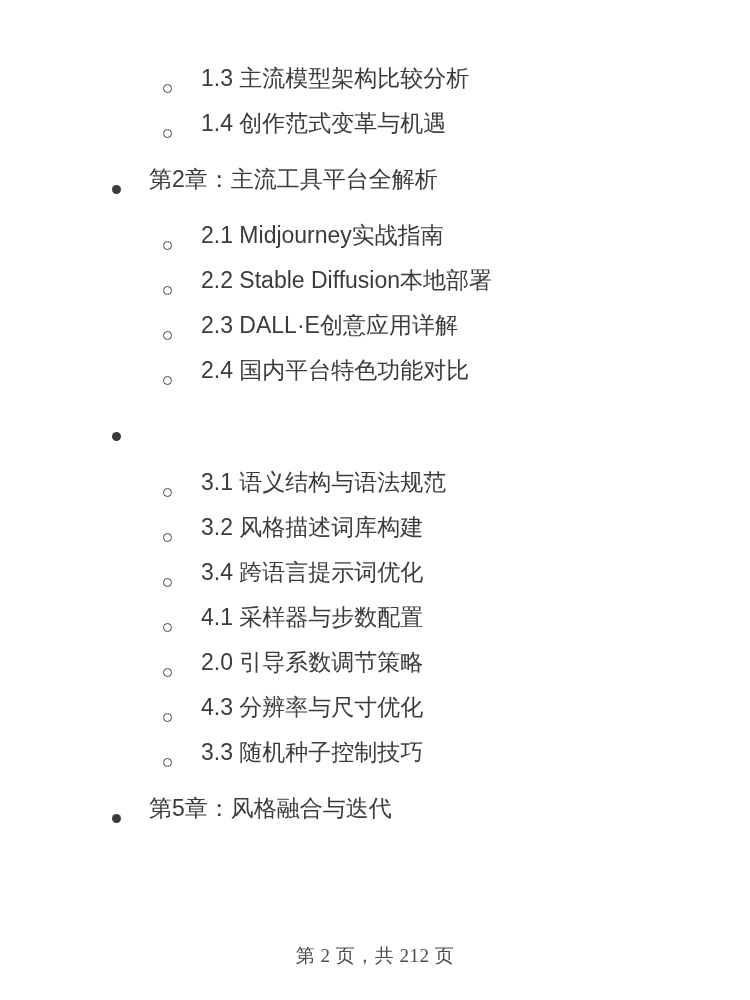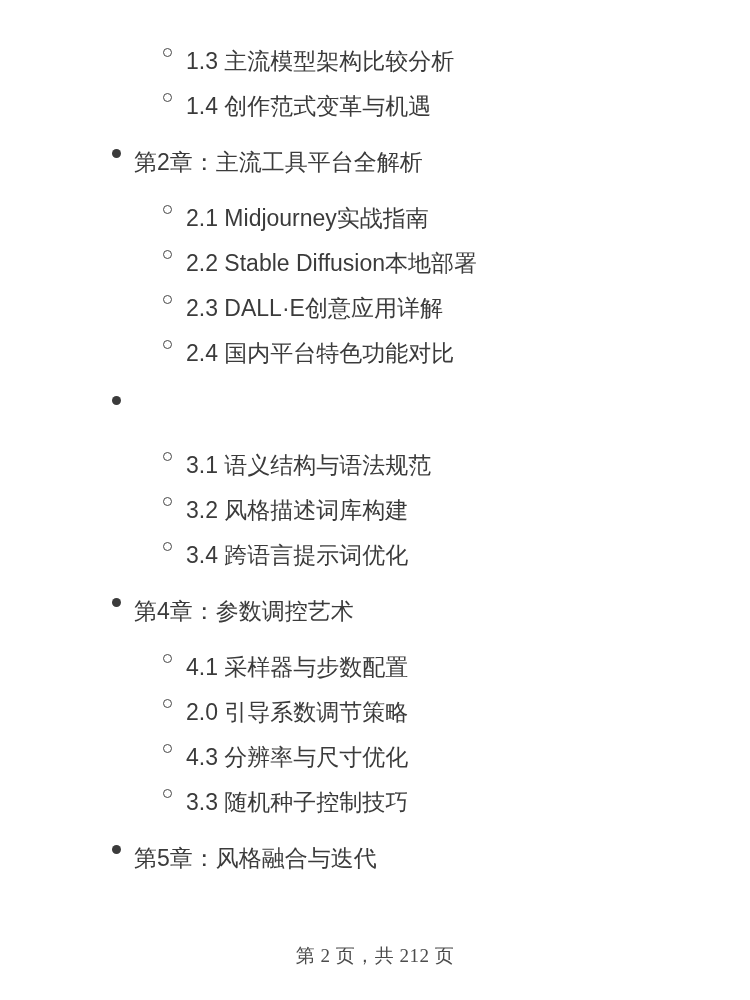--- a/index.html
+++ b/index.html
@@ -20,26 +20,27 @@
     background: #ffffff;
     position: relative;
   }
   .toc-list {
     list-style: none;
     margin: 0;
     padding: 48px 0 0 0;
   }
   .toc-item {
     display: flex;
-    align-items: flex-start;
+    align-items: flex-end;
     height: 45px;
     color: #3b3b3b;
     font-size: 23px;
     font-weight: 400;
     white-space: nowrap;
+    gap: 15px;
   }
   .toc-item.level-1 {
     padding-left: 112px;
     margin-top: 11px;
     margin-bottom: 11px;
   }
   .toc-item.level-2 {
     padding-left: 163px;
   }
   .bullet {
@@ -119,24 +120,20 @@
         <span class="toc-text">3.1 语义结构与语法规范</span>
       </li>
       <li class="toc-item level-2">
         <span class="bullet"></span>
         <span class="toc-text">3.2 风格描述词库构建</span>
       </li>
       <li class="toc-item level-2">
         <span class="bullet"></span>
         <span class="toc-text">3.4 跨语言提示词优化</span>
       </li>
-      <li class="toc-item level-1">
-        <span class="bullet"></span>
-        <span class="toc-text">第4章：参数调控艺术</span>
-      </li>
       <li class="toc-item level-2">
         <span class="bullet"></span>
         <span class="toc-text">4.1 采样器与步数配置</span>
       </li>
       <li class="toc-item level-2">
         <span class="bullet"></span>
         <span class="toc-text">2.0 引导系数调节策略</span>
       </li>
       <li class="toc-item level-2">
         <span class="bullet"></span>

